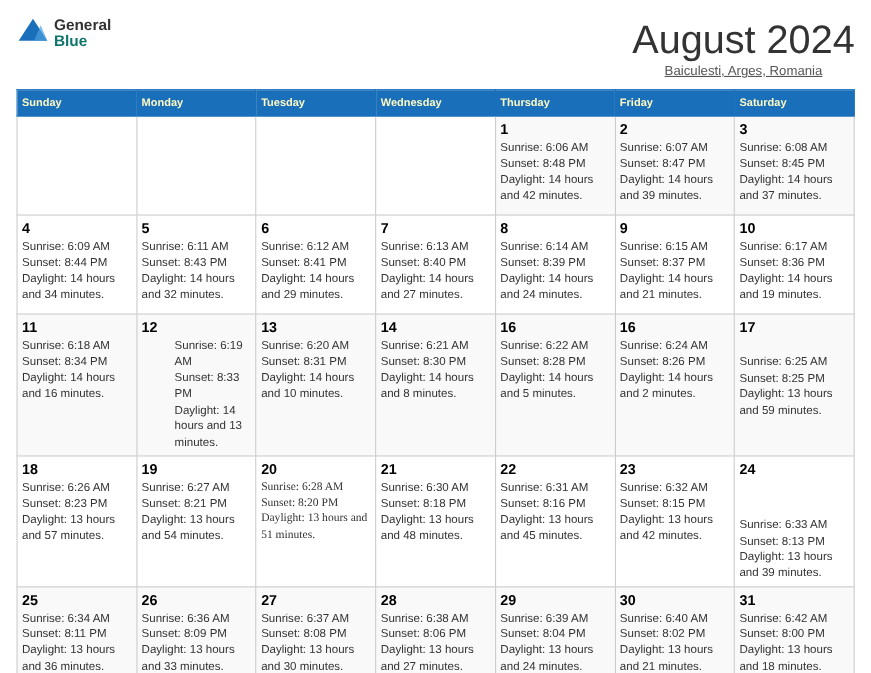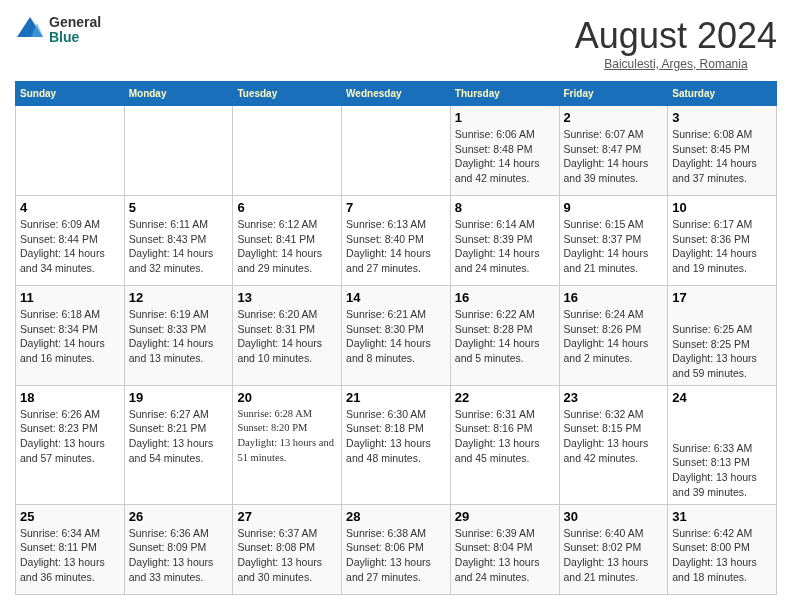--- a/index.html
+++ b/index.html
@@ -188,21 +188,21 @@
       </tr>
       <tr>
         <td>
           <span class="day-number">11</span>
           <div class="day-info" style="white-space: pre-line;">Sunrise: 6:18 AM
 Sunset: 8:34 PM
 Daylight: 14 hours and 16 minutes.</div>
         </td>
         <td>
           <span class="day-number">12</span>
-          <div class="day-info" style="white-space: pre-line;">Sunrise: 6:19 AM
+          <div class="day-info" style="white-space: pre-line; margin-left: 30px;">Sunrise: 6:19 AM
 Sunset: 8:33 PM
 Daylight: 14 hours and 13 minutes.</div>
         </td>
         <td>
           <span class="day-number">13</span>
           <div class="day-info" style="white-space: pre-line;">Sunrise: 6:20 AM
 Sunset: 8:31 PM
 Daylight: 14 hours and 10 minutes.</div>
         </td>
         <td>

